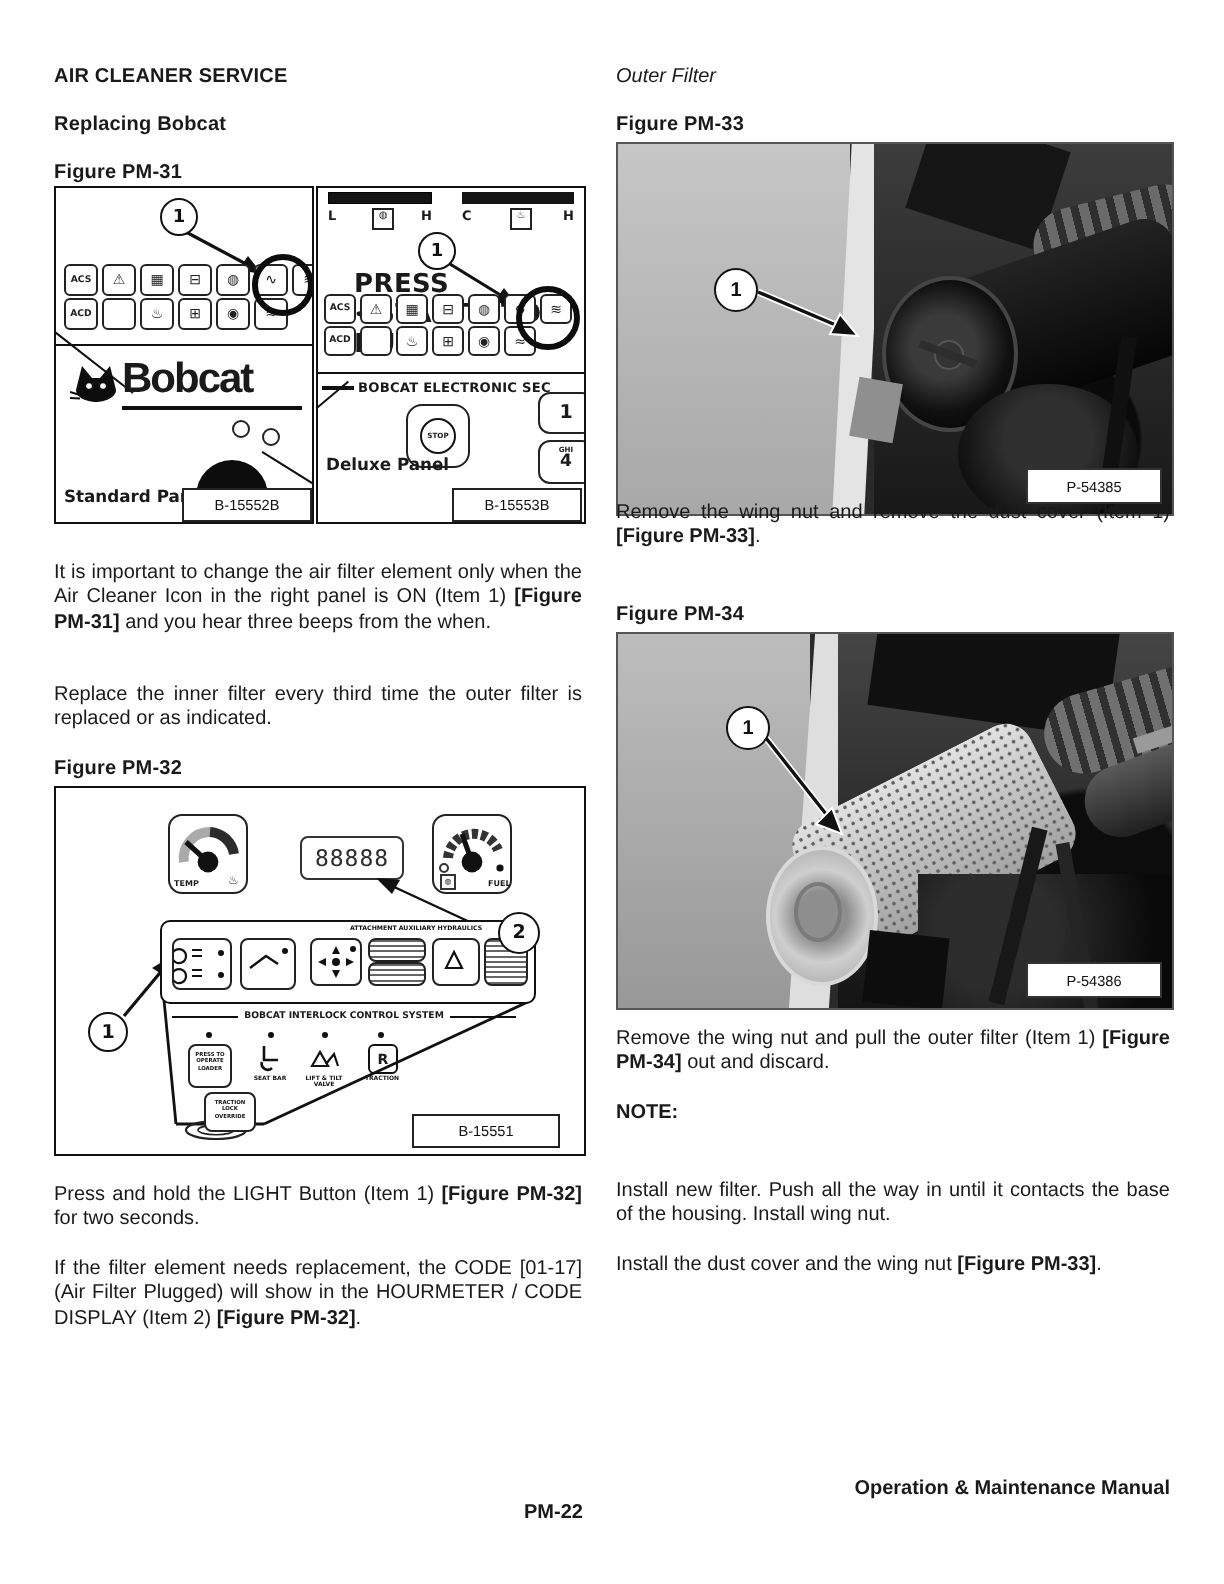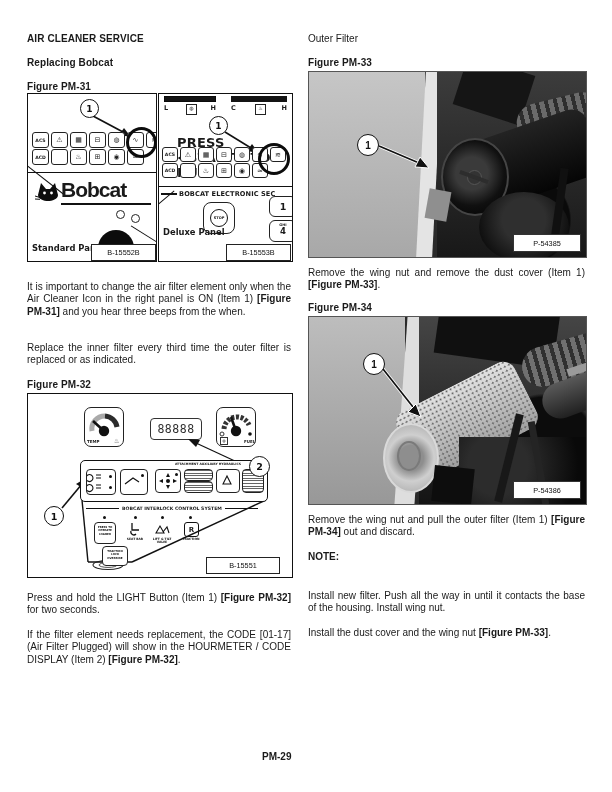--- a/index.html
+++ b/index.html
@@ -257,21 +257,21 @@
   <div class="idbox" style="left:178px;top:163px;width:72px;height:15px">B-15551</div>
 </div>
 
 <div class="abs para" style="left:27px;top:592px;width:264px">
   <span>Press and hold the LIGHT Button (Item 1) </span><span class="b">[Figure PM-32]</span><span> for two seconds.</span>
 </div>
 <div class="abs para" style="left:27px;top:629px;width:264px">
   <span>If the filter element needs replacement, the CODE [01-17] (Air Filter Plugged) will show in the HOURMETER / CODE DISPLAY (Item 2) </span><span class="b">[Figure PM-32]</span><span>.</span>
 </div>
 
-<div class="abs" style="left:308px;top:33px;font-size:10px;">Outer Filter</div>
+<div class="abs" style="left:308px;top:33px;font-size:10px;font-style:italic">Outer Filter</div>
 <div class="abs h" style="left:308px;top:57px">Figure PM-33</div>
 
 <div class="photo" style="left:308px;top:71px;width:277px;height:185px">
   <div class="abs" style="left:0;top:0;width:116px;height:185px;background:linear-gradient(180deg,#c6c6c6,#a8a8a8)"></div>
   <div class="abs" style="left:112px;top:0;width:16px;height:185px;background:#e4e4e4;transform:skewX(-3deg)"></div>
   <div class="abs" style="left:128px;top:0;width:149px;height:185px;background:radial-gradient(circle at 70% 30%,#4a4a4a 0 12%,transparent 13%),radial-gradient(circle at 60% 80%,#0a0a0a 0 25%,transparent 26%),linear-gradient(180deg,#3c3c3c,#181818)"></div>
   <div class="abs" style="left:150px;top:-8px;width:70px;height:52px;background:#151515;transform:rotate(18deg)"></div>
   <div class="abs" style="left:207px;top:26px;width:86px;height:38px;border-radius:19px;transform:rotate(-14deg);background:repeating-linear-gradient(90deg,#6a6a6a 0 5px,#2e2e2e 5px 9px)"></div>
   <div class="abs" style="left:236px;top:60px;width:70px;height:34px;border-radius:17px;transform:rotate(-8deg);background:linear-gradient(180deg,#585858,#1f1f1f)"></div>
   <div class="abs" style="left:148px;top:54px;width:140px;height:70px;border-radius:16px;transform:rotate(-19deg);background:linear-gradient(180deg,#232323,#050505)"></div>
@@ -283,21 +283,21 @@
   <div class="abs" style="left:246px;top:96px;width:8px;height:80px;background:#101010;transform:rotate(8deg)"></div>
   <div class="callout" style="left:48px;top:62px;width:20px;height:20px;font-size:10px;border-width:1.8px">1</div>
   <svg class="abs" style="left:68px;top:70px" width="56" height="32" viewBox="0 0 56 32">
     <line x1="2" y1="4" x2="42" y2="21" stroke="#fff" stroke-width="3.4"></line>
     <line x1="2" y1="4" x2="42" y2="21" stroke="#111" stroke-width="1.7"></line>
     <polygon points="52,26 38,25 43,15" fill="#111" stroke="#fff" stroke-width="1"></polygon>
   </svg>
   <div class="idbox" style="right:5px;bottom:5px;width:66px;height:16px;border-color:#333">P-54385</div>
 </div>
 
-<div class="abs para" style="left:308px;top:267px;width:277px">
+<div class="abs para" style="left:308px;top:251px;width:277px">
   <span>Remove the wing nut and remove the dust cover (Item 1) </span><span class="b">[Figure PM-33]</span><span>.</span>
 </div>
 
 <div class="abs h" style="left:308px;top:302px">Figure PM-34</div>
 
 <div class="photo" style="left:308px;top:316px;width:277px;height:187px">
   <div class="abs" style="left:0;top:0;width:96px;height:187px;background:linear-gradient(180deg,#bdbdbd,#989898)"></div>
   <div class="abs" style="left:92px;top:0;width:20px;height:187px;background:#dedede;transform:skewX(-4deg)"></div>
   <div class="abs" style="left:110px;top:0;width:167px;height:187px;background:radial-gradient(circle at 75% 70%,#0c0c0c 0 28%,transparent 30%),linear-gradient(180deg,#454545,#141414)"></div>
   <div class="abs" style="left:128px;top:-12px;width:120px;height:56px;background:#101010;transform:rotate(8deg)"></div>
@@ -327,15 +327,16 @@
 
 <div class="abs" style="left:308px;top:551px;width:277px">
   <span class="b abs" style="left:0;top:0;font-size:10px">NOTE:</span>
 </div>
 
 <div class="abs para" style="left:308px;top:590px;width:277px">Install new filter. Push all the way in until it contacts the base of the housing. Install wing nut.</div>
 <div class="abs para" style="left:308px;top:627px;width:277px">
   <span>Install the dust cover and the wing nut </span><span class="b">[Figure PM-33]</span><span>.</span>
 </div>
 
-<div class="abs b" style="left:262px;top:751px;width:60px;font-size:10px">PM-29</div>
+<div class="abs b" style="left:262px;top:751px;width:60px;font-size:10px">PM-22</div>
 <div class="abs b" style="left:335px;top:739px;width:250px;text-align:right;font-size:10px;line-height:12.4px">
+  <div>Operation &amp; Maintenance Manual</div>
 </div>
 
 </body></html>

